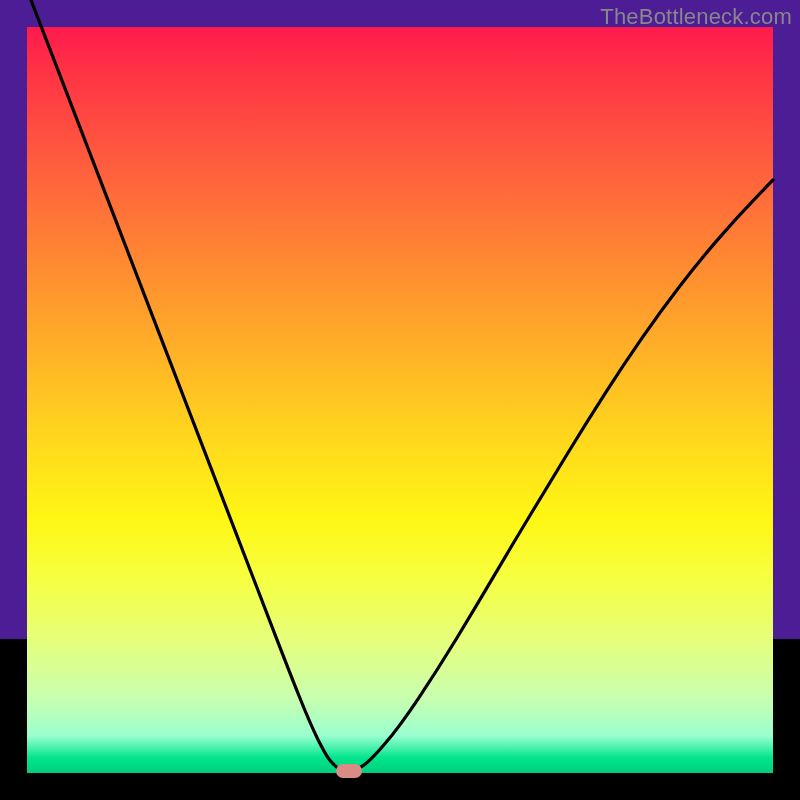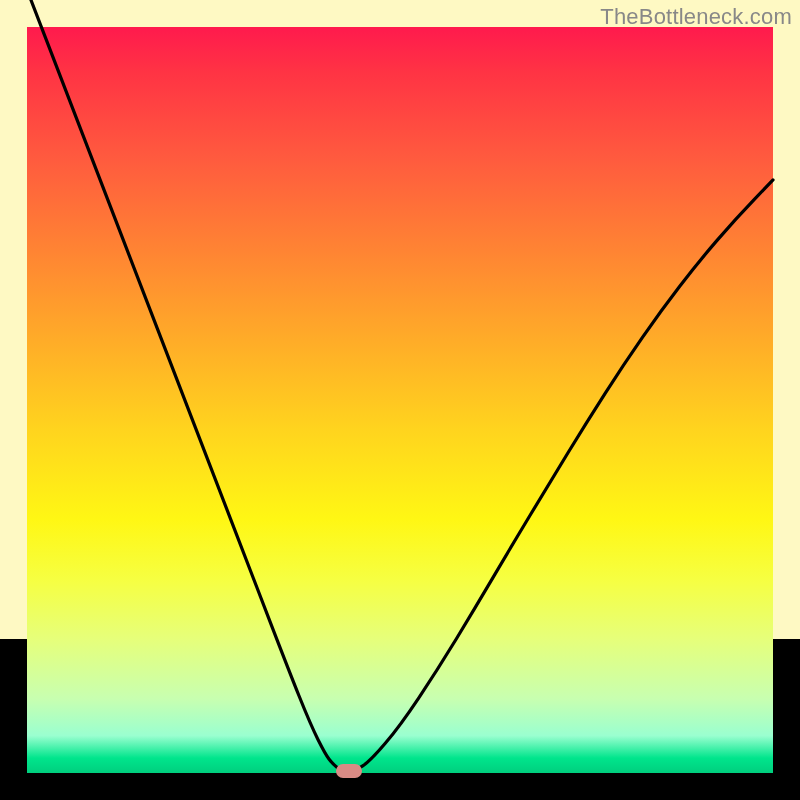--- a/index.html
+++ b/index.html
@@ -6,21 +6,21 @@
   body {
     width: 800px;
     height: 800px;
     background: #000;
     position: relative;
     overflow: hidden;
     font-family: Arial, Helvetica, sans-serif;
   }
   .frame {
     position: absolute;
-    background: #fef9c3;
+    background: #4c1d95;
     width: 800px;
     height: 639px;
   }
   .plot-area {
     position: absolute;
     left: 27px;
     top: 27px;
     width: 746px;
     height: 746px;
     background: linear-gradient(to bottom,

